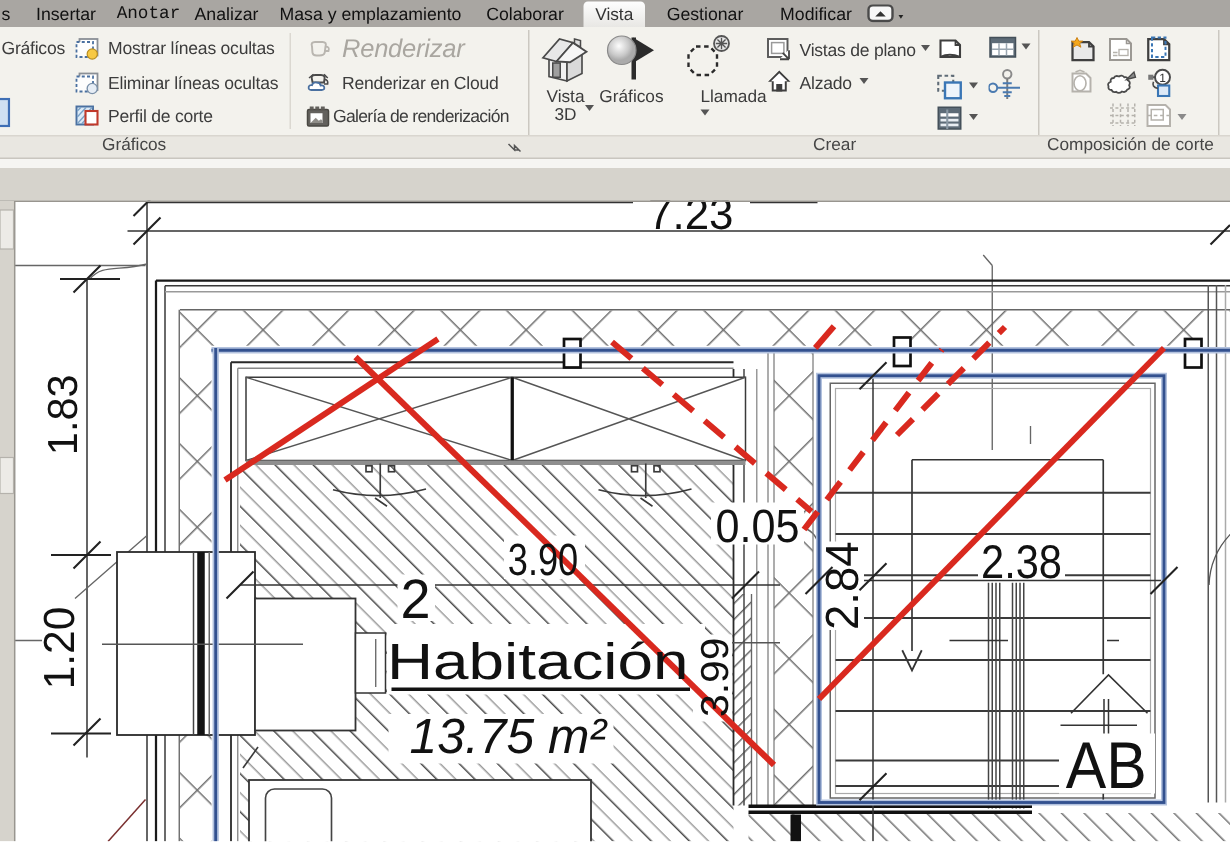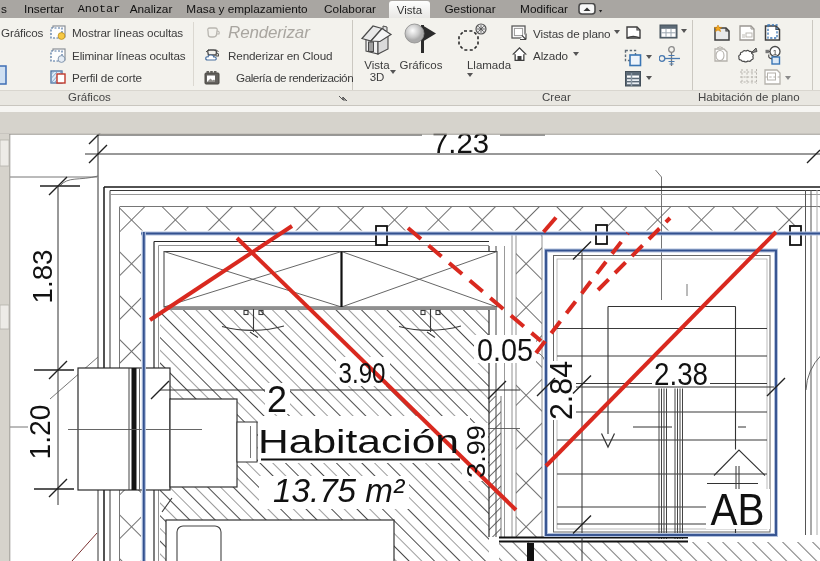--- a/index.html
+++ b/index.html
@@ -88,21 +88,21 @@
     </svg>
     <span class="rtxt" style="left:228px;top:30.5px;">Renderizar  en Cloud</span>
     <svg class="abs" style="left:204px;top:52px;" width="17" height="16" viewBox="0 0 17 16">
       <rect x="1" y="3" width="14" height="11" rx="1" fill="#63615d" stroke="#4a4843" stroke-width="1"></rect>
       <rect x="2.5" y="1" width="2.6" height="2" fill="#63615d"></rect>
         <rect x="6.2" y="1" width="2.6" height="2" fill="#63615d"></rect>
         <rect x="9.9" y="1" width="2.6" height="2" fill="#63615d"></rect>
       <rect x="3" y="5.5" width="8" height="6.5" fill="#fff"></rect>
       <path d="M3 12 L6.5 8.5 L8.5 10.5 L10 9.5 L11 10.5 L11 12 Z" fill="#8f8d88"></path>
     </svg>
-    <span class="rtxt" style="left:236px;top:53px;letter-spacing:-0.45px;">Galería de  renderización</span>
+    <span class="rtxt" style="left:222px;top:53px;letter-spacing:-0.45px;">Galería de  renderización</span>
 
     <svg class="abs" style="left:358px;top:4px;" width="36" height="34" viewBox="0 0 36 34">
       <path d="M8 15 L8 29 L20 32 L20 18 Z" fill="#f0f0f0" stroke="#4a4a4a" stroke-width="1.1"></path>
       <path d="M20 18 L20 32 L30 27 L30 14 Z" fill="#dadada" stroke="#4a4a4a" stroke-width="1.1"></path>
       <path d="M4 16.5 L15 4 L24 6.5 L13 19 Z" fill="#e8e8e8" stroke="#4a4a4a" stroke-width="1.2"></path>
       <path d="M13 19 L24 6.5 L33 12.5 L22 19.5 Z" fill="#f5f5f5" stroke="#4a4a4a" stroke-width="1.2"></path>
       <path d="M25 4 L29 5 L29 9.5 L25 7 Z" fill="#e0e0e0" stroke="#4a4a4a" stroke-width="1"></path>
       <rect x="10.5" y="20" width="5" height="9.5" fill="#9f9f9f" stroke="#4a4a4a" stroke-width="1"></rect>
     </svg>
     <div class="blab" style="left:358px;top:41px;width:38px;">Vista<br>3D</div>
@@ -217,21 +217,21 @@
     <svg class="abs" style="left:763px;top:50px;" width="20" height="18" viewBox="0 0 20 18">
       <path d="M2 2 L14 2 L17 5 L17 16 L2 16 Z" fill="#fff" stroke="#b5b2ac" stroke-width="1.3"></path>
       <rect x="4.5" y="5" width="8" height="7" fill="none" stroke="#b5b2ac" stroke-width="1"></rect>
       <path d="M2 9 L17 9" stroke="#b5b2ac" stroke-width="1" stroke-dasharray="2.4,1.8"></path>
     </svg>
     <div class="dd" style="left:785px;top:58px;border-top-color:#8a8a8a;"></div>
   </div>
   <div id="plabels">
     <span class="plab" style="left:68px;">Gráficos</span>
     <span class="plab" style="left:506px;margin-left:36px;">Crear</span>
-    <span class="plab" style="left:698px;">Habitación de plano</span>
+    <span class="plab" style="left:698px;">Composición de corte</span>
     <svg class="abs" style="left:338px;top:2px;" width="10" height="10" viewBox="0 0 10 10">
       <path d="M1 3 L5 7 L5 4 L9 8 M5 7 L8 7 M5 7 L5 4" stroke="#555" stroke-width="1" fill="none"></path>
     </svg>
   </div>
   <div id="ribbase"></div>
   <div id="canvasarea">
   <svg width="820" height="449" viewBox="0 112 820 449">
     <defs>
       <pattern id="pFloor" patternUnits="userSpaceOnUse" width="18" height="18" patternTransform="rotate(-45)">
         <line x1="0.5" y1="0" x2="0.5" y2="18" stroke="#4a4a4a" stroke-width="1"></line>

